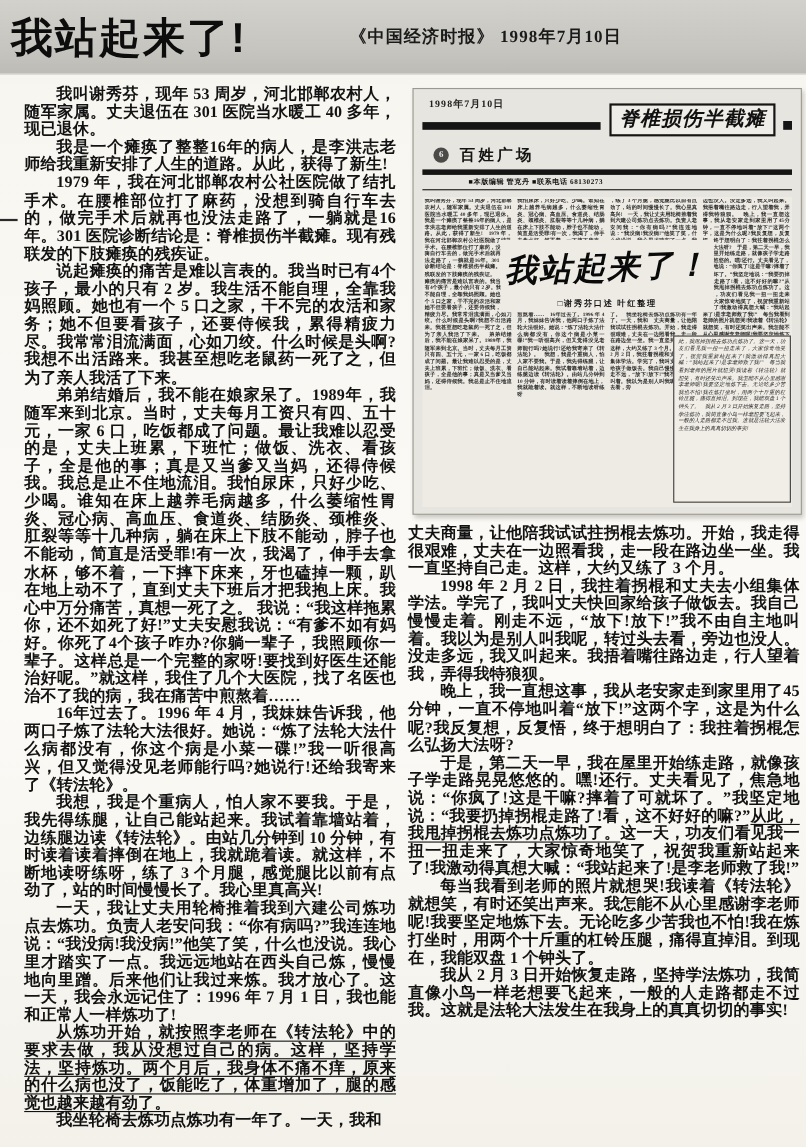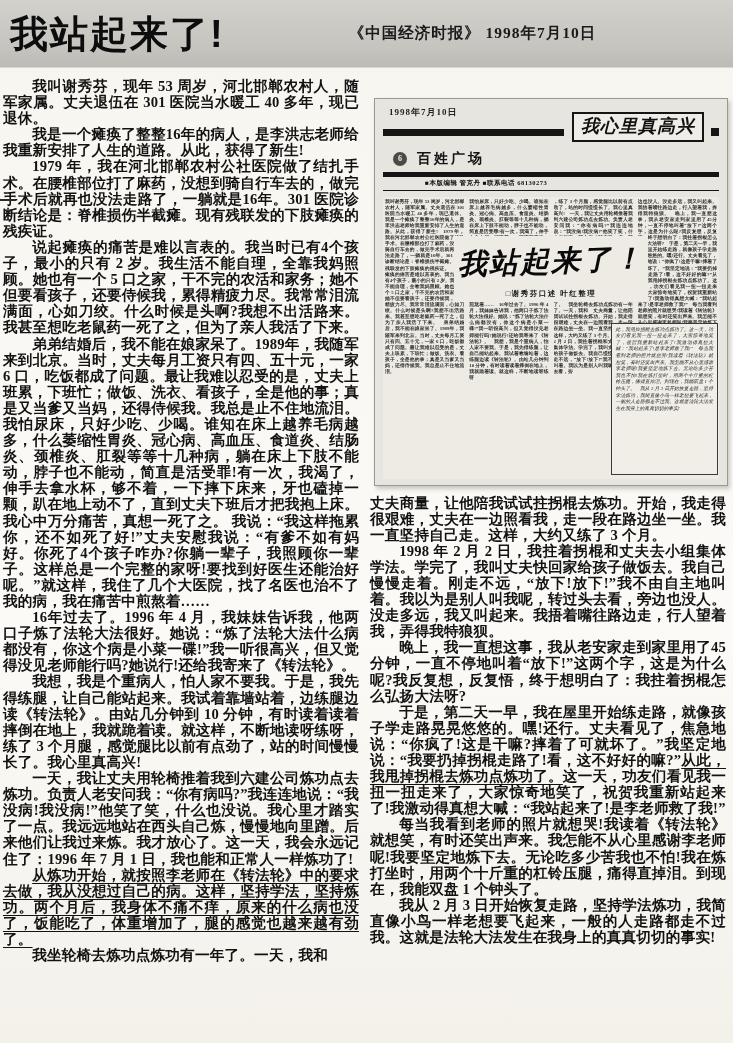--- a/index.html
+++ b/index.html
@@ -11,24 +11,24 @@
   
   .header{
     height:67px;background:linear-gradient(180deg,#d2d1cc,#c5c4bf 70%,#bcbbb6);
     display:flex;align-items:center;border-bottom:1px solid #d8d6d0;gap:36px;
   }
   .page-title{
     font-family:"Liberation Sans", sans-serif;
     font-size:38px;font-weight:900;letter-spacing:2px;margin:2px 0 0 10px;color:#0d0d0d;
   }
   .page-source{
-    font-size:15.5px;font-weight:700;margin-left:88px;letter-spacing:1px;color:#1a1a1a;white-space:nowrap;
+    font-size:15.5px;font-weight:700;margin-left:57px;letter-spacing:1px;color:#1a1a1a;white-space:nowrap;
   }
   
-  .cols{display:flex;gap:11px;padding:10px 6px 0 3px;align-items:center;}
+  .cols{display:flex;gap:11px;padding:10px 6px 0 22px;}
   .col{width:356px;}
   .article-text p{
     margin:0;font-size:14.6px;line-height:16.1px;text-align:justify;
     font-weight:600;letter-spacing:.2px;color:#121212;text-indent:2em;
   }
   .article-text p.noindent{text-indent:0;}
   .article-text span.u{text-decoration:underline;text-underline-offset:2.5px;text-decoration-thickness:1px;}
   
   .clipping{
     width:336px;margin:2px 0 9px 4px;background:#e7e5df;
@@ -102,21 +102,21 @@
       <p><span class="u">从炼功开始，就按照李老师在《转法轮》中的要求去做，我从没想过自己的病。这样，坚持学法，坚持炼功。两个月后，我身体不痛不痒，原来的什么病也没了，饭能吃了，体重增加了，腿的感觉也越来越有劲了。</span></p>
       <p><span>我坐轮椅去炼功点炼功有一年了。一天，我和</span></p>
     </div>
 
   <div class="col">
 
     <div class="clipping">
       <div class="clip-date">1998年7月10日</div>
       <div class="clip-toprow">
         <div class="clip-bar"></div>
-        <div class="clip-masthead">我心里真高兴</div>
+        <div class="clip-masthead">脊椎损伤半截瘫</div>
         <div class="clip-sq"></div>
       </div>
       <div class="clip-sectionrow">
         <div class="clip-circle">6</div>
         <div class="clip-section">百姓广场</div>
       </div>
       <div class="clip-bar2"></div>
       <div class="clip-editor">■本版编辑 管克丹  ■联系电话 68130273</div>
       <div class="clip-body">
         <div class="tiny-col">我叫谢秀芬，现年 53 周岁，河北邯郸农村人，随军家属。丈夫退伍在 301 医院当水暖工 40 多年，现已退休。　我是一个瘫痪了整整16年的病人，是李洪志老师给我重新安排了人生的道路。从此，获得了新生!　1979 年，我在河北邯郸农村公社医院做了结扎手术。在腰椎部位打了麻药，没想到骑自行车去的，做完手术后就再也没法走路了，一躺就是16年。301 医院诊断结论是：脊椎损伤半截瘫。现有残联发的下肢瘫痪的残疾证。　说起瘫痪的痛苦是难以言表的。我当时已有4个孩子，最小的只有 2 岁。我生活不能自理，全靠我妈照顾。她也有一个 5 口之家，干不完的农活和家务；她不但要看孩子，还要侍候我，累得精疲力尽。我常常泪流满面，心如刀绞。什么时候是头啊?我想不出活路来。我甚至想吃老鼠药一死了之，但为了亲人我活了下来。　弟弟结婚后，我不能在娘家呆了。1989年，我随军来到北京。当时，丈夫每月工资只有四、五十元，一家 6 口，吃饭都成了问题。最让我难以忍受的是，丈夫上班累，下班忙；做饭、洗衣、看孩子，全是他的事；真是又当爹又当妈，还得侍候我。我总是止不住地流泪。</div>

